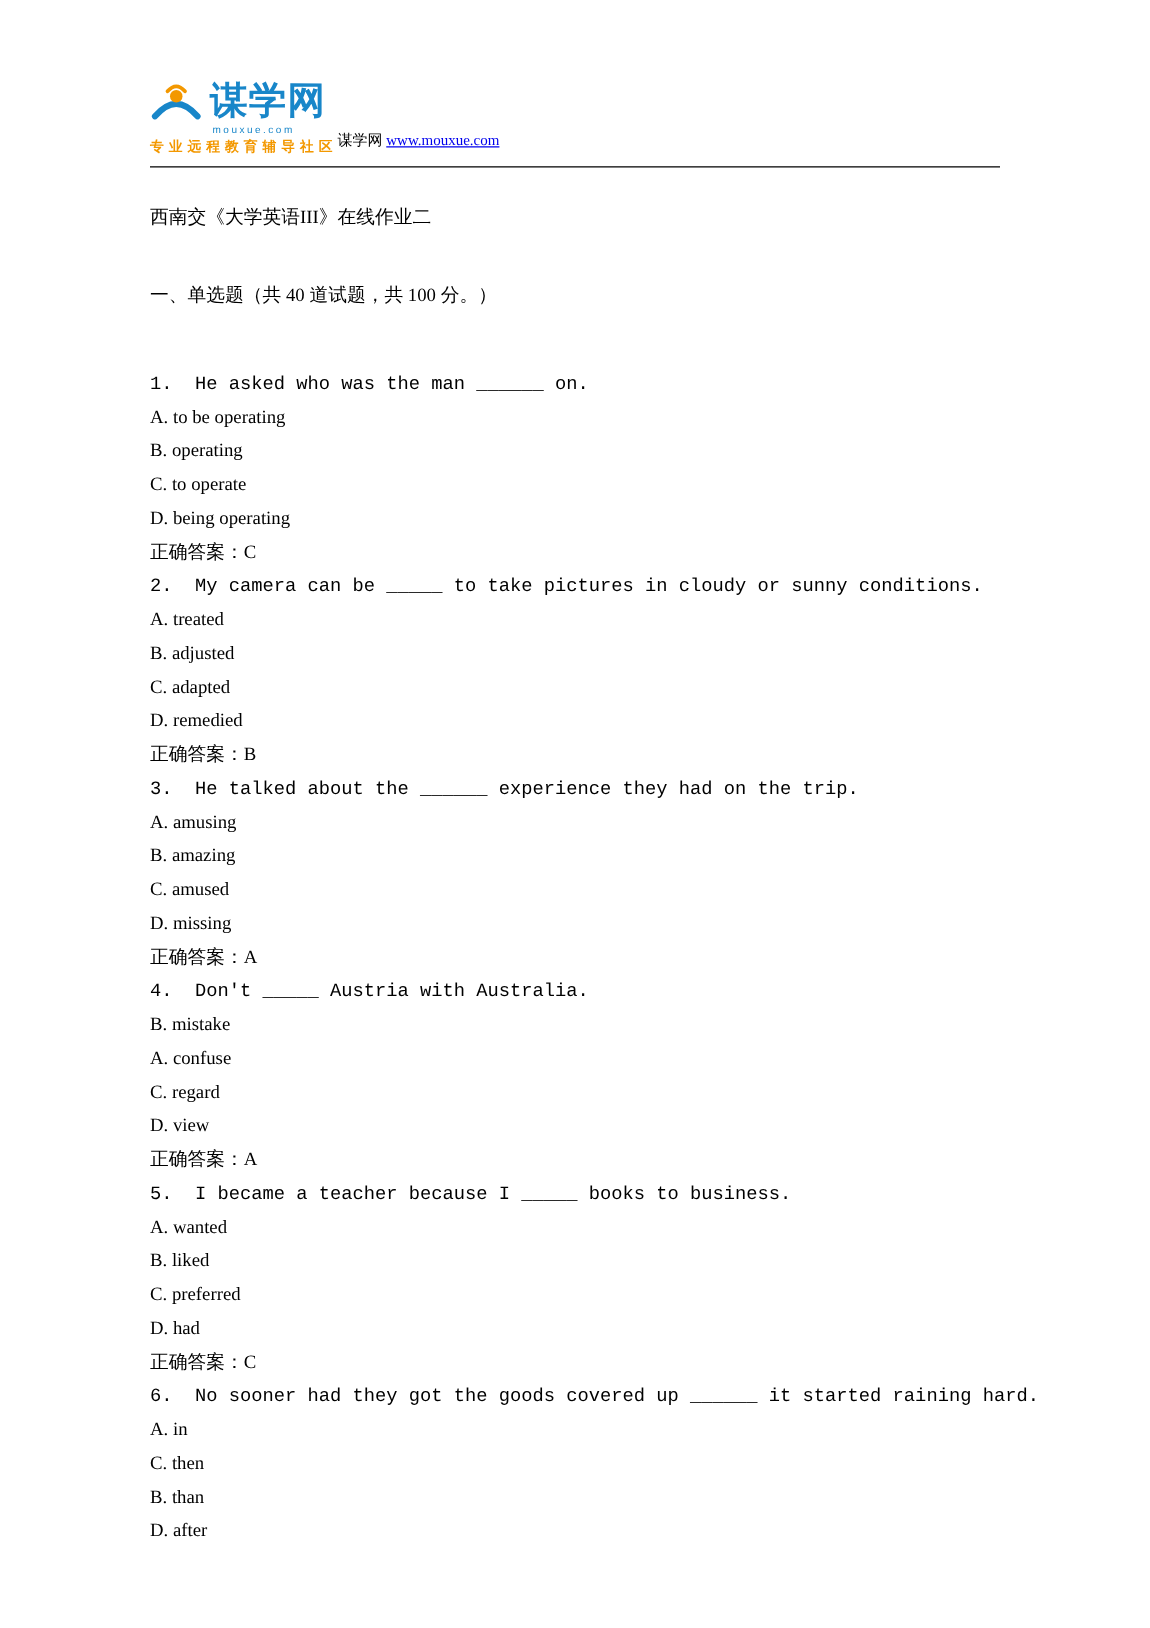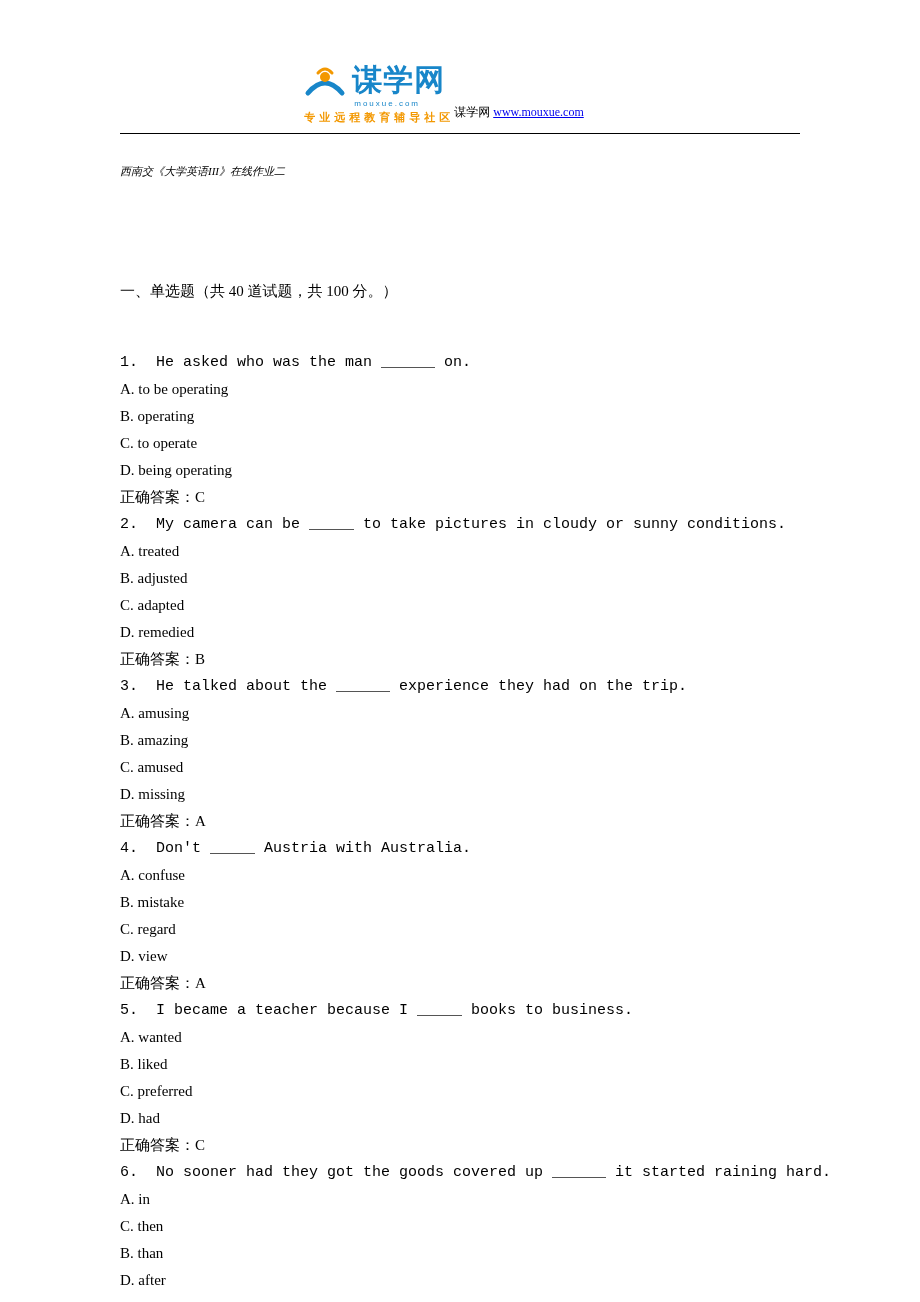--- a/index.html
+++ b/index.html
@@ -10,21 +10,21 @@
     color: #000;
     width: 920px;
   }
   .page {
     padding: 60px 120px 40px 120px;
     box-sizing: border-box;
   }
   .header {
     display: flex;
     align-items: flex-end;
-    justify-content: center;
+    justify-content: flex-start;
     margin-bottom: 8px;
   }
   .logo-block {
     display: flex;
     flex-direction: column;
   }
   .logo-top {
     display: flex;
     align-items: center;
   }
@@ -65,23 +65,22 @@
   .header-right a {
     color: #0000ee;
     text-decoration: underline;
   }
   .divider {
     border: none;
     border-top: 1px solid #000;
     margin: 0 0 30px 0;
   }
   .title {
-    font-size: 11px;
-    margin-bottom: 103px;
-    font-style: italic;
+    font-size: 15px;
+    margin-bottom: 44px;
   }
   .section-title {
     font-size: 15px;
     margin-bottom: 48px;
   }
   .q-block {
     font-size: 15px;
     line-height: 27px;
     margin-top: 11px;
   }
@@ -139,22 +138,22 @@
       <div class="opt-line">C. adapted</div>
       <div class="opt-line">D. remedied</div>
       <div class="ans-line">正确答案：B</div>
       <div class="q-line">3.  He talked about the ______ experience they had on the trip.</div>
       <div class="opt-line">A. amusing</div>
       <div class="opt-line">B. amazing</div>
       <div class="opt-line">C. amused</div>
       <div class="opt-line">D. missing</div>
       <div class="ans-line">正确答案：A</div>
       <div class="q-line">4.  Don't _____ Austria with Australia.</div>
+      <div class="opt-line">B. mistake</div>
       <div class="opt-line">A. confuse</div>
-      <div class="opt-line">B. mistake</div>
       <div class="opt-line">C. regard</div>
       <div class="opt-line">D. view</div>
       <div class="ans-line">正确答案：A</div>
       <div class="q-line">5.  I became a teacher because I _____ books to business.</div>
       <div class="opt-line">A. wanted</div>
       <div class="opt-line">B. liked</div>
       <div class="opt-line">C. preferred</div>
       <div class="opt-line">D. had</div>
       <div class="ans-line">正确答案：C</div>
       <div class="q-line">6.  No sooner had they got the goods covered up ______ it started raining hard.</div>

